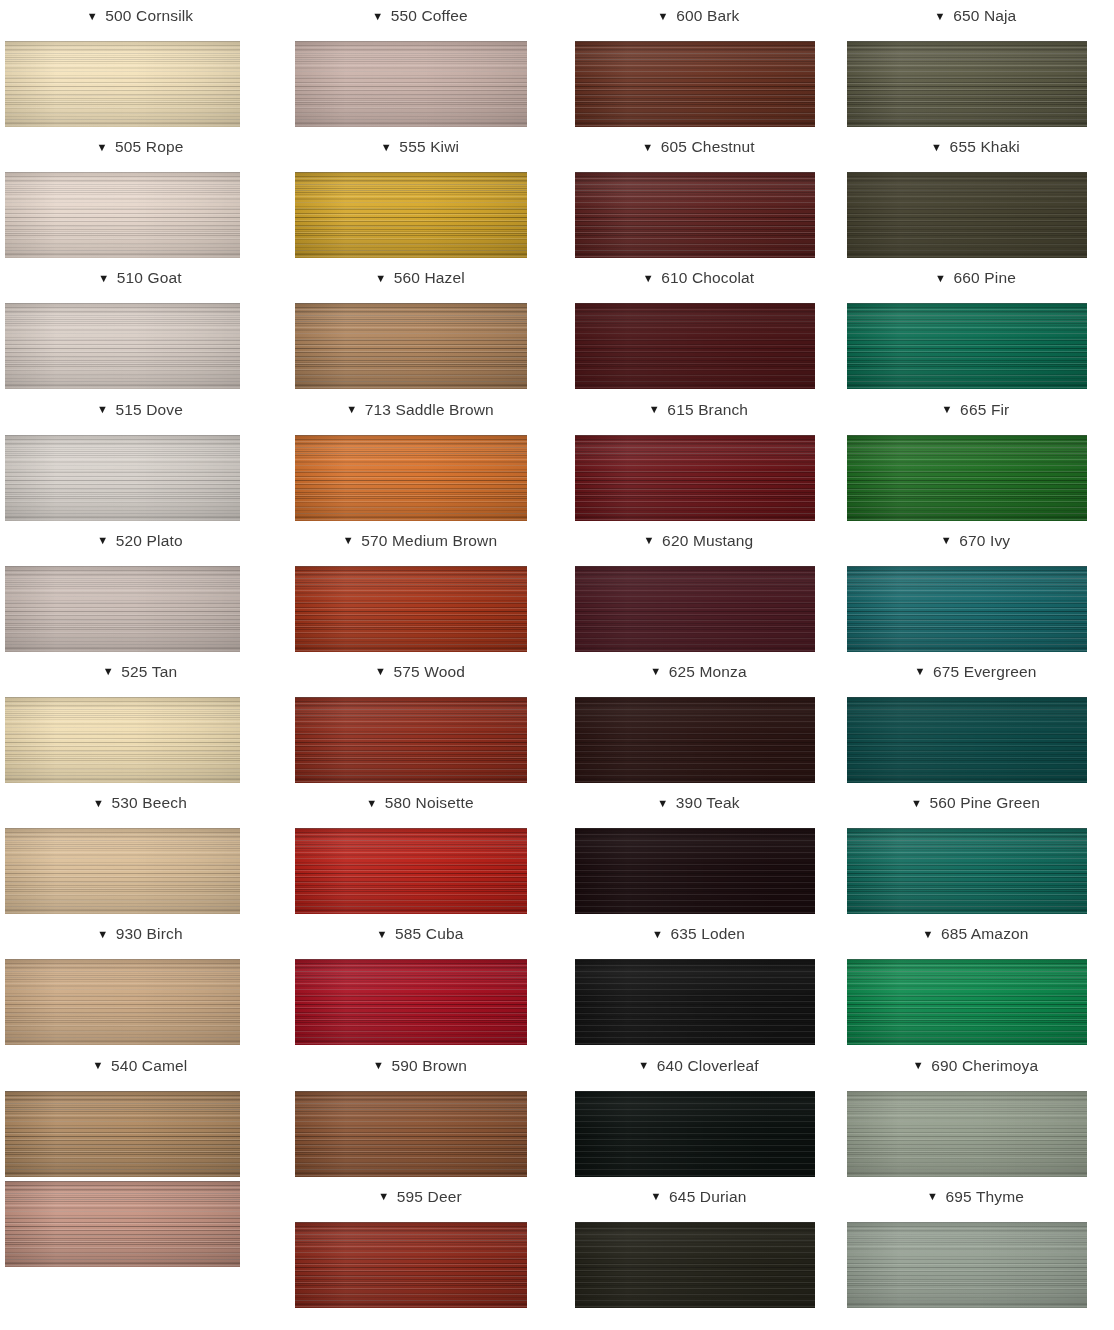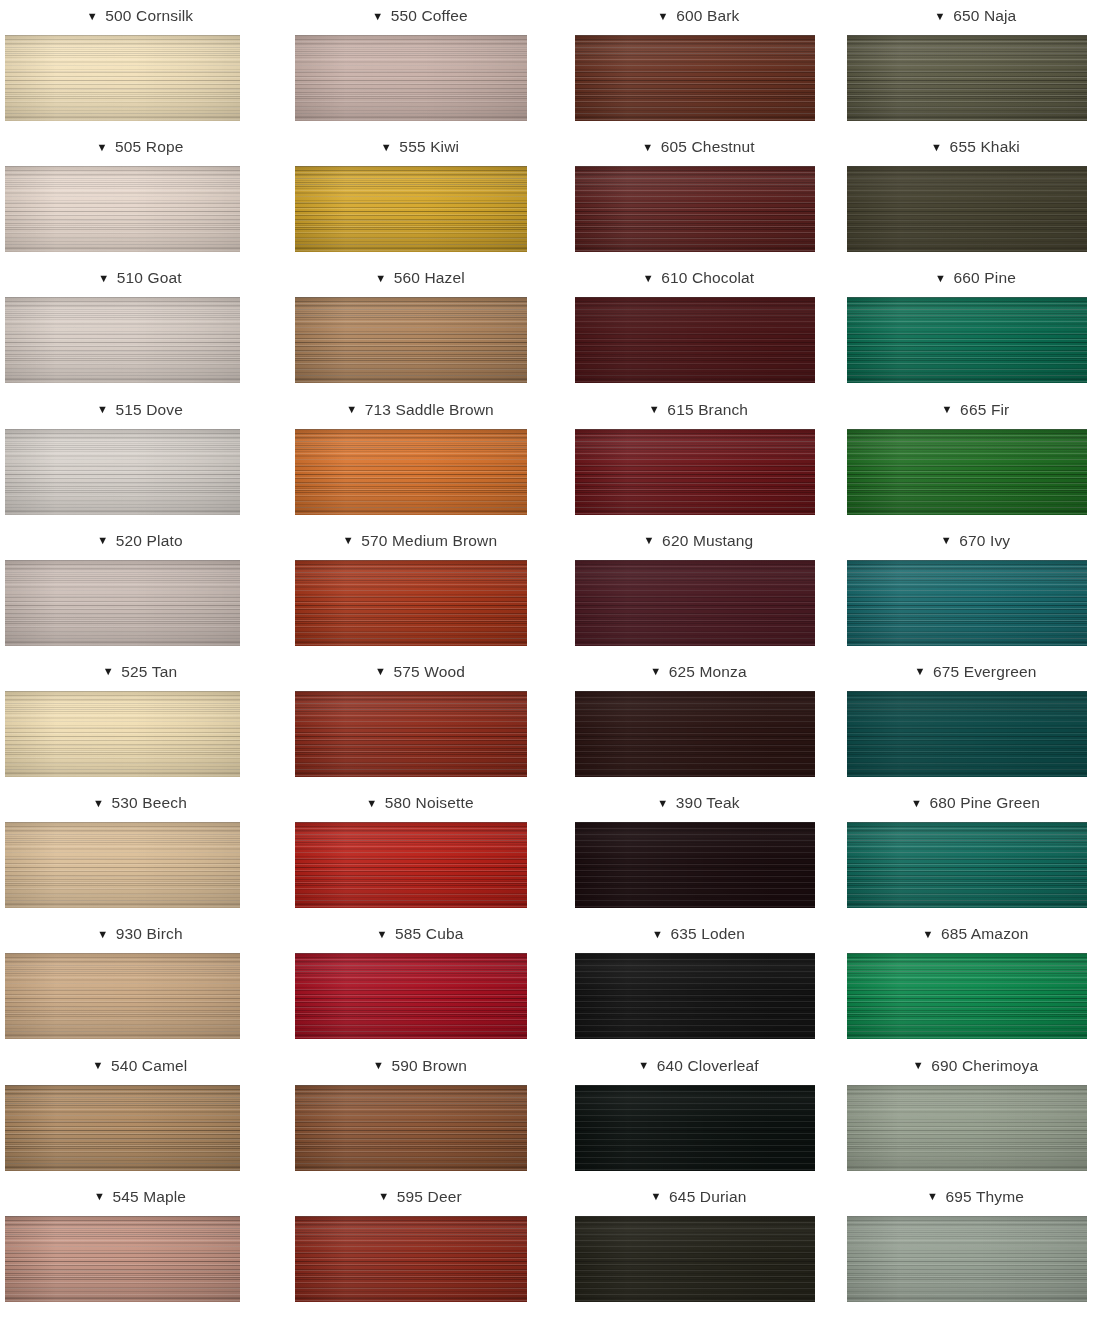--- a/index.html
+++ b/index.html
@@ -21,21 +21,21 @@
     grid-template-columns: 280px 280px 277px 277px;
     width: 1114px;
   }
 
   .swatch-cell {
     position: relative;
     height: 131.2px;
   }
 
   .swatch-label {
-    height: 35px;
+    height: 41px;
     line-height: 24px;
     text-align: center;
     font-size: 15.5px;
     color: #3c3c3c;
     letter-spacing: 0.15px;
     white-space: nowrap;
     padding-top: 4px;
   }
   .swatch-label .tri {
     display: inline-block;
@@ -271,21 +271,21 @@
         <div class="thread" style="width: 232px; background-color: rgb(186, 32, 24);"></div>
       </div>
     </div>
     <div class="swatch-cell">
       <div class="swatch-label"><span class="tri">▼</span> <span>390 Teak</span></div>
       <div style="padding-left: 15px;">
         <div class="thread dark" style="width: 240px; background-color: rgb(27, 13, 15);"></div>
       </div>
     </div>
     <div class="swatch-cell">
-      <div class="swatch-label"><span class="tri">▼</span> <span>680 Pine Green</span></div>
+      <div class="swatch-label"><span class="tri">▼</span> <span>560 Pine Green</span></div>
       <div style="padding-left: 10px;">
         <div class="thread" style="width: 240px; background-color: rgb(16, 107, 93);"></div>
       </div>
     </div>
     <div class="swatch-cell">
       <div class="swatch-label"><span class="tri">▼</span> <span>930 Birch</span></div>
       <div style="padding-left: 5px;">
         <div class="thread light" style="width: 235px; background-color: rgb(205, 171, 134);"></div>
       </div>
     </div>
@@ -325,21 +325,20 @@
         <div class="thread dark" style="width: 240px; background-color: rgb(12, 18, 16);"></div>
       </div>
     </div>
     <div class="swatch-cell">
       <div class="swatch-label"><span class="tri">▼</span> <span>690 Cherimoya</span></div>
       <div style="padding-left: 10px;">
         <div class="thread light" style="width: 240px; background-color: rgb(150, 160, 143);"></div>
       </div>
     </div>
     <div class="swatch-cell">
-      <div class="swatch-label"><span class="tri">▼</span> <span>545 Maple</span></div>
       <div style="padding-left: 5px;">
         <div class="thread" style="width: 235px; background-color: rgb(199, 149, 132);"></div>
       </div>
     </div>
     <div class="swatch-cell">
       <div class="swatch-label"><span class="tri">▼</span> <span>595 Deer</span></div>
       <div style="padding-left: 15px;">
         <div class="thread" style="width: 232px; background-color: rgb(143, 42, 28);"></div>
       </div>
     </div>

